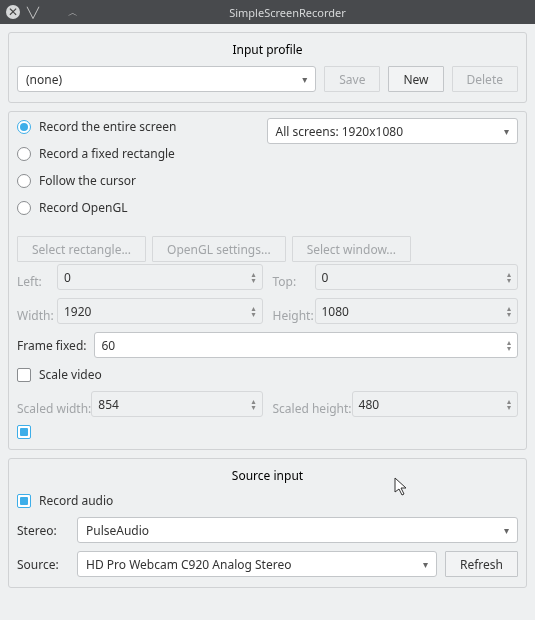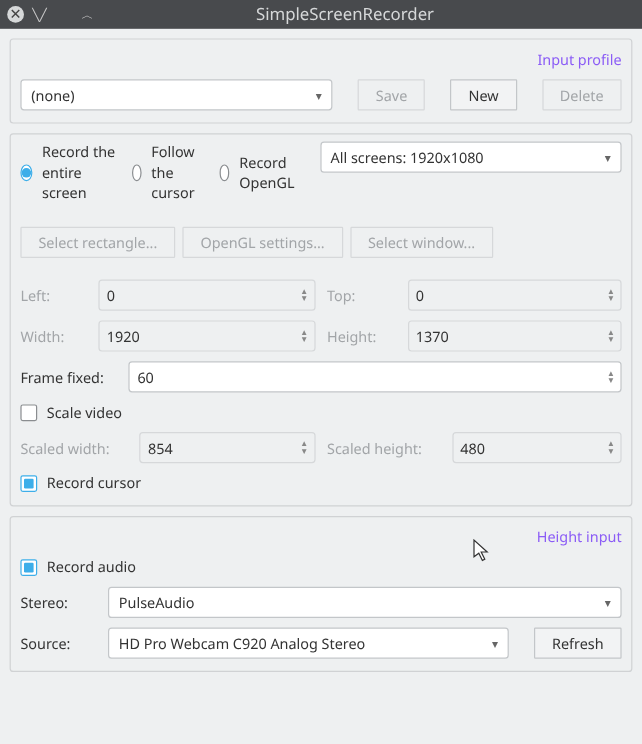--- a/index.html
+++ b/index.html
@@ -1,47 +1,47 @@
 <!DOCTYPE html>
 <html><head>
 <meta charset="utf-8">
 <style>
 *{box-sizing:border-box;margin:0;padding:0;font-family:"Noto Sans","Segoe UI",Arial,sans-serif;font-size:12px;color:#333}
 body{background:#eef0f1;width:535px}
 .titlebar{height:24px;background:#484a4d;display:flex;align-items:center;padding:0 6px;gap:6px}
 .titlebar .wbtn{width:14px;height:14px;border-radius:50%;display:flex;align-items:center;justify-content:center;color:#ccc;font-size:10px;line-height:1}
 .titlebar .close{background:#d6d8d9}
-.titlebar .title{flex:1;text-align:center;color:#d6d8d9;font-size:14px;margin-left:-40px}
+.titlebar .title{flex:1;text-align:center;color:#d6d8d9;font-size:11px;margin-left:-40px}
 .page{padding:8px}
 .group{border:1px solid #d0d2d4;border-radius:3px;background:#eef0f1;padding:6px 8px 10px;margin-bottom:8px}
-.group-title{text-align:right;padding:2px 0 8px;color:#8b5cf6}
-.row{display:flex;align-items:center;gap:21px;margin-bottom:8px}
+.group-title{text-align:center;padding:2px 0 8px;color:#000000}
+.row{display:flex;align-items:center;gap:8px;margin-bottom:8px}
 .row:last-child{margin-bottom:0}
 .btn{height:26px;padding:0 14px;background:#f2f3f4;border:1px solid #c3c6c9;border-radius:1px;cursor:pointer;display:inline-flex;align-items:center;justify-content:center;gap:6px}
 .btn:disabled,.btn.disabled{color:#a2a5a8;border-color:#d6d8da;background:#eef0f1}
 .select{height:26px;flex:1;background:#fff;border:1px solid #c3c6c9;border-radius:3px;display:flex;align-items:center;padding:0 8px;justify-content:space-between;cursor:pointer}
 .select .chev{color:#666;font-size:10px}
 .radio,.check{display:flex;align-items:center;gap:8px;cursor:pointer}
 .radio .dot{width:14px;height:14px;border-radius:50%;border:1px solid #8a8d90;background:#fff;display:flex;align-items:center;justify-content:center}
 .radio.selected .dot::after{content:"";width:8px;height:8px;border-radius:50%;background:#3daee9}
 .radio.selected .dot{border-color:#3daee9}
 .check .box{width:14px;height:14px;border:1px solid #8a8d90;border-radius:2px;background:#fff;display:flex;align-items:center;justify-content:center}
 .check.checked .box{border-color:#3daee9}
 .check.checked .box::after{content:"";width:8px;height:8px;background:#3daee9;border-radius:1px}
 .spin{height:26px;background:#fff;border:1px solid #c3c6c9;border-radius:3px;display:flex;align-items:center;padding:0 6px;justify-content:space-between;flex:1}
 .spin.disabled{background:#eef0f1;color:#a2a5a8;border-color:#d6d8da}
 .spin .arrows{display:flex;flex-direction:column;line-height:6px;font-size:8px;color:#888}
 .lbl{white-space:nowrap}
 .lbl.disabled{color:#a2a5a8}
 .two{display:grid;grid-template-columns:1fr 1fr;gap:10px;margin-bottom:8px}
-.half{display:flex;align-items:center;gap:25px}
+.half{display:flex;align-items:flex-end;gap:0}
 .cursor-img{position:absolute;pointer-events:none}
-.radio-col{display:flex;flex-direction:row;gap:10px;margin-bottom:10px}
+.radio-col{display:flex;flex-direction:column;gap:10px;margin-bottom:10px}
 .video-head{display:flex;gap:16px;align-items:flex-start;margin-bottom:10px}
-.btnrow{display:flex;gap:6px;margin-bottom:18px}
+.btnrow{display:flex;gap:6px;margin-bottom:2px}
 </style>
 </head>
 <body>
 
 <div class="titlebar">
   <div class="wbtn close">
       <span style="color:#444">✕</span>
     </div>
   <div class="wbtn">╲╱</div>
   <div class="wbtn"></div>
@@ -67,20 +67,24 @@
   <div class="group">
 
     <div class="video-head">
       <div class="radio-col" style="flex:1">
         <label class="radio selected">
           <span class="dot"></span>
           <span>Record the entire screen</span>
         </label>
         <label class="radio">
           <span class="dot"></span>
+          <span>Record a fixed rectangle</span>
+        </label>
+        <label class="radio">
+          <span class="dot"></span>
           <span>Follow the cursor</span>
         </label>
         <label class="radio">
           <span class="dot"></span>
           <span>Record OpenGL</span>
         </label>
       </div>
       <div class="select" style="flex:1">
         <span>All screens: 1920x1080</span>
         <span class="chev">▾</span>
@@ -113,21 +117,21 @@
       <div class="half">
         <span class="lbl disabled" style="width:40px">Width:</span>
         <div class="spin disabled">
             <span>1920</span>
             <span class="arrows">▴<br>▾</span>
           </div>
       </div>
       <div class="half">
         <span class="lbl disabled" style="width:42px">Height:</span>
         <div class="spin disabled">
-            <span>1370</span>
+            <span>1080</span>
             <span class="arrows">▴<br>▾</span>
           </div>
       </div>
     </div>
 
     <div class="row">
       <span class="lbl">Frame fixed:</span>
       <div class="spin">
           <span>60</span>
           <span class="arrows">▴<br>▾</span>
@@ -154,27 +158,26 @@
         <div class="spin disabled">
             <span>480</span>
             <span class="arrows">▴<br>▾</span>
           </div>
       </div>
     </div>
 
     <div class="row">
       <label class="check checked">
         <span class="box"></span>
-        <span>Record cursor</span>
       </label>
     </div>
   </div>
 
   <div class="group" style="position:relative">
-    <div class="group-title">Height input</div>
+    <div class="group-title">Source input</div>
     <svg class="cursor-img" style="left:385px;top:18px" width="16" height="20" viewBox="0 0 16 20">
         <path d="M1 1 L1 15 L5 12 L8 18 L10 17 L7 11 L12 11 Z" fill="#fff" stroke="#333" stroke-width="1"></path>
       </svg>
     <div class="row">
       <label class="check checked">
         <span class="box"></span>
         <span>Record audio</span>
       </label>
     </div>
     <div class="row">

